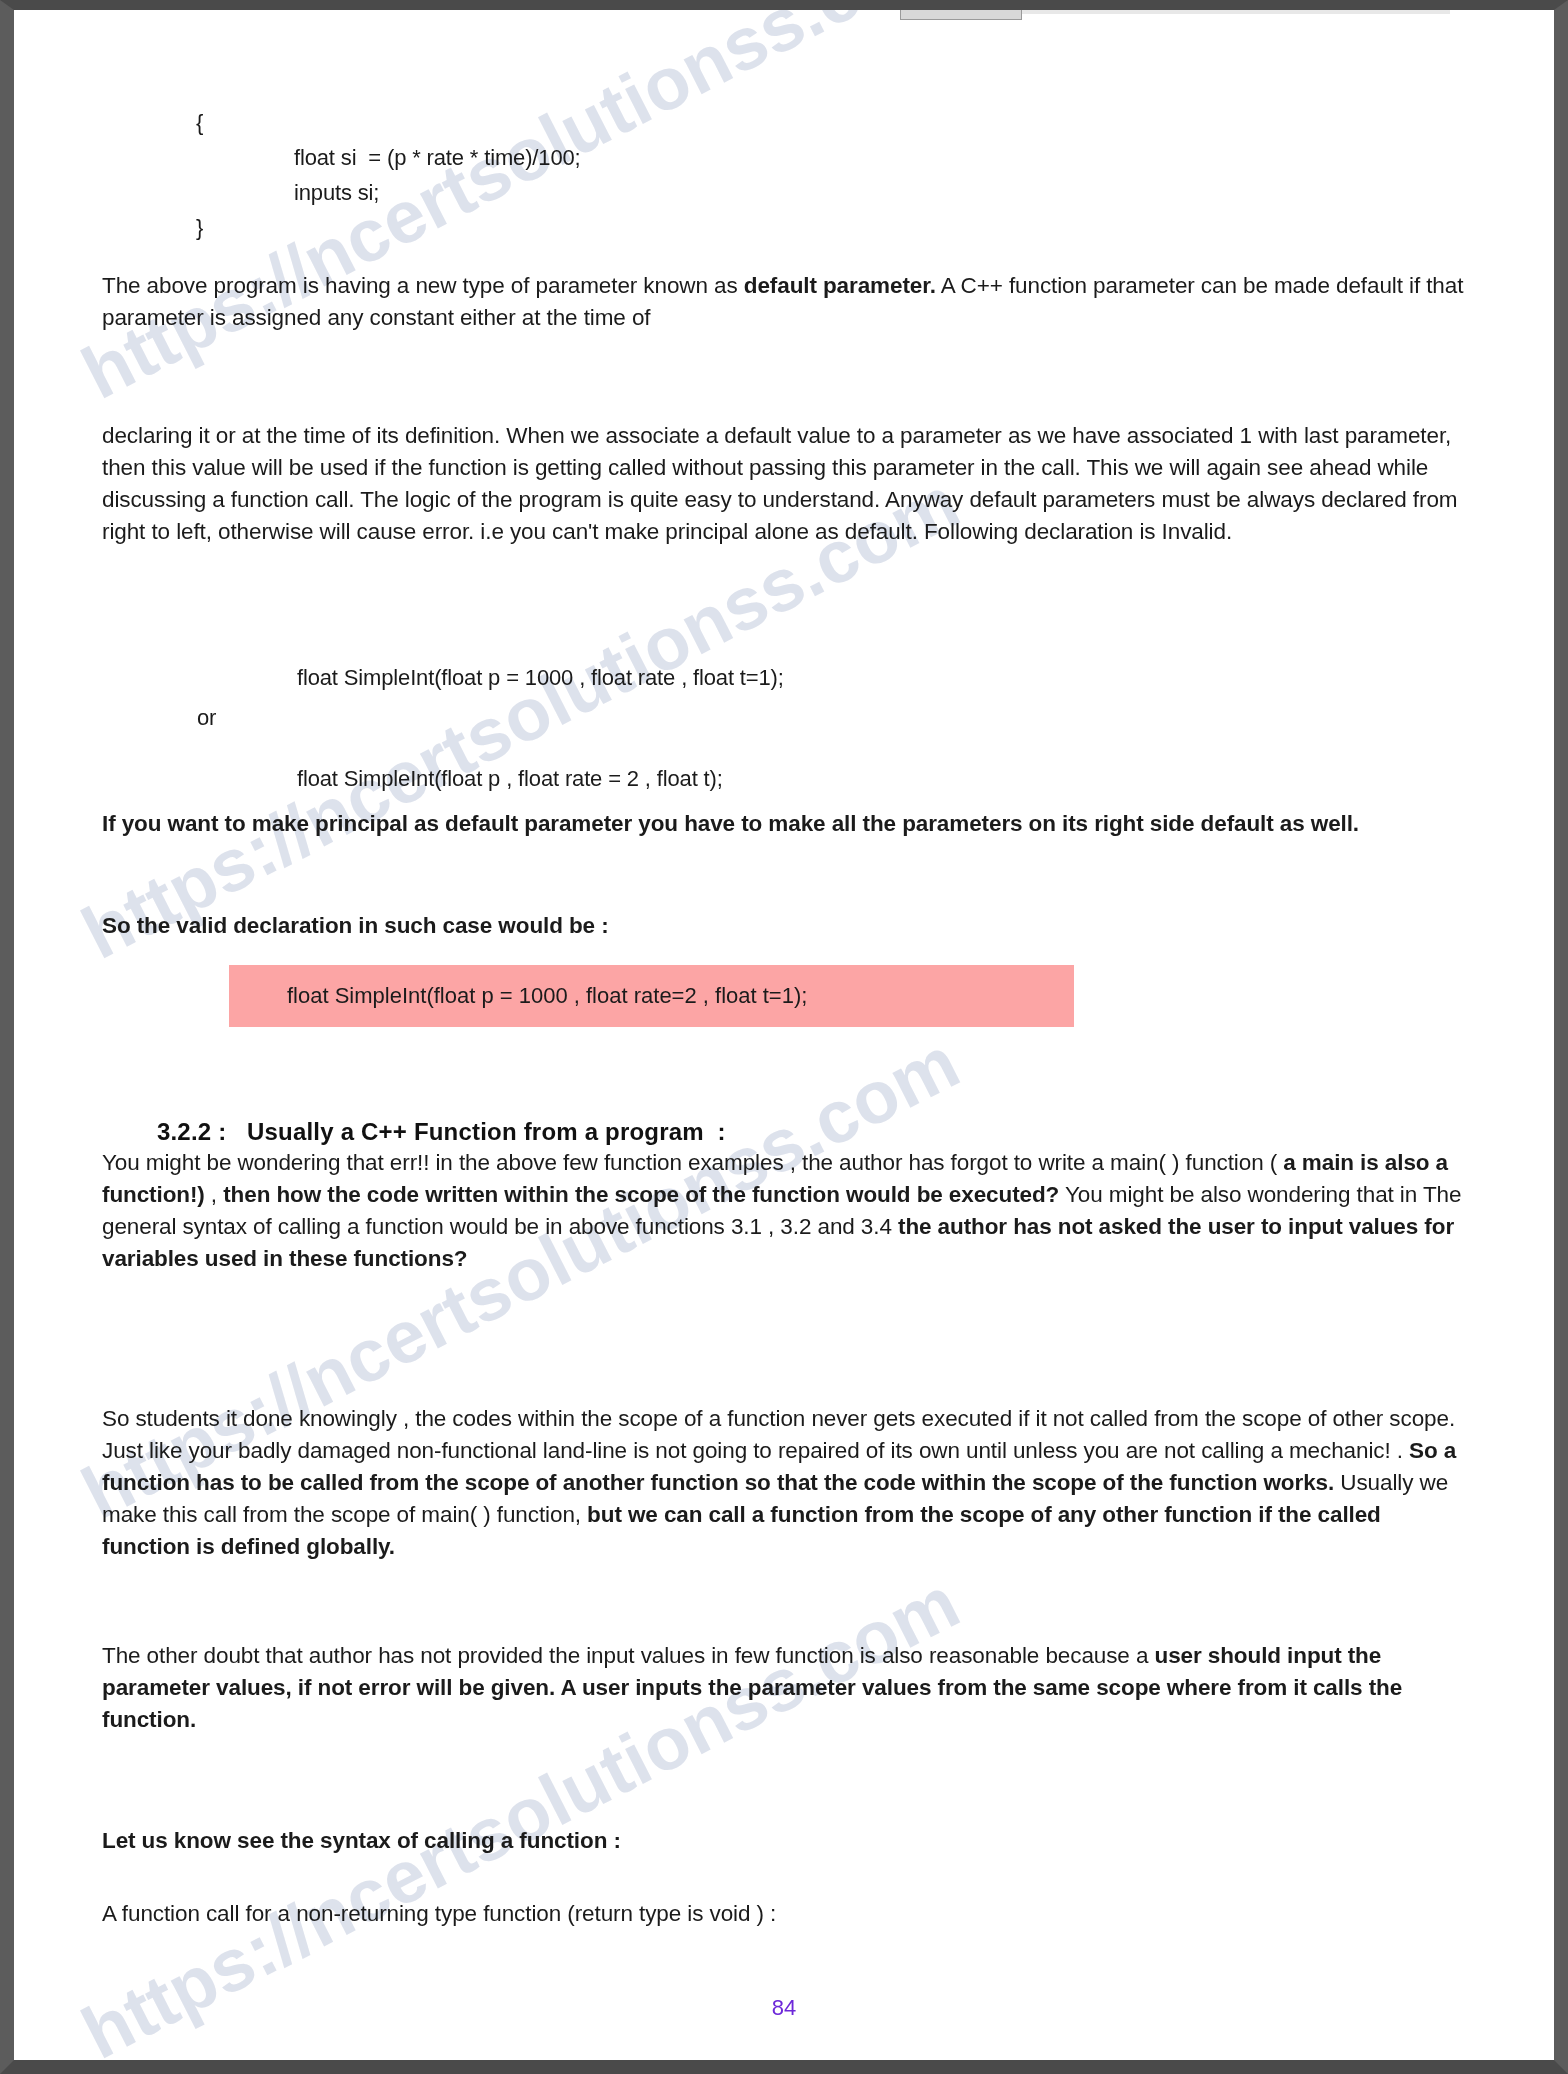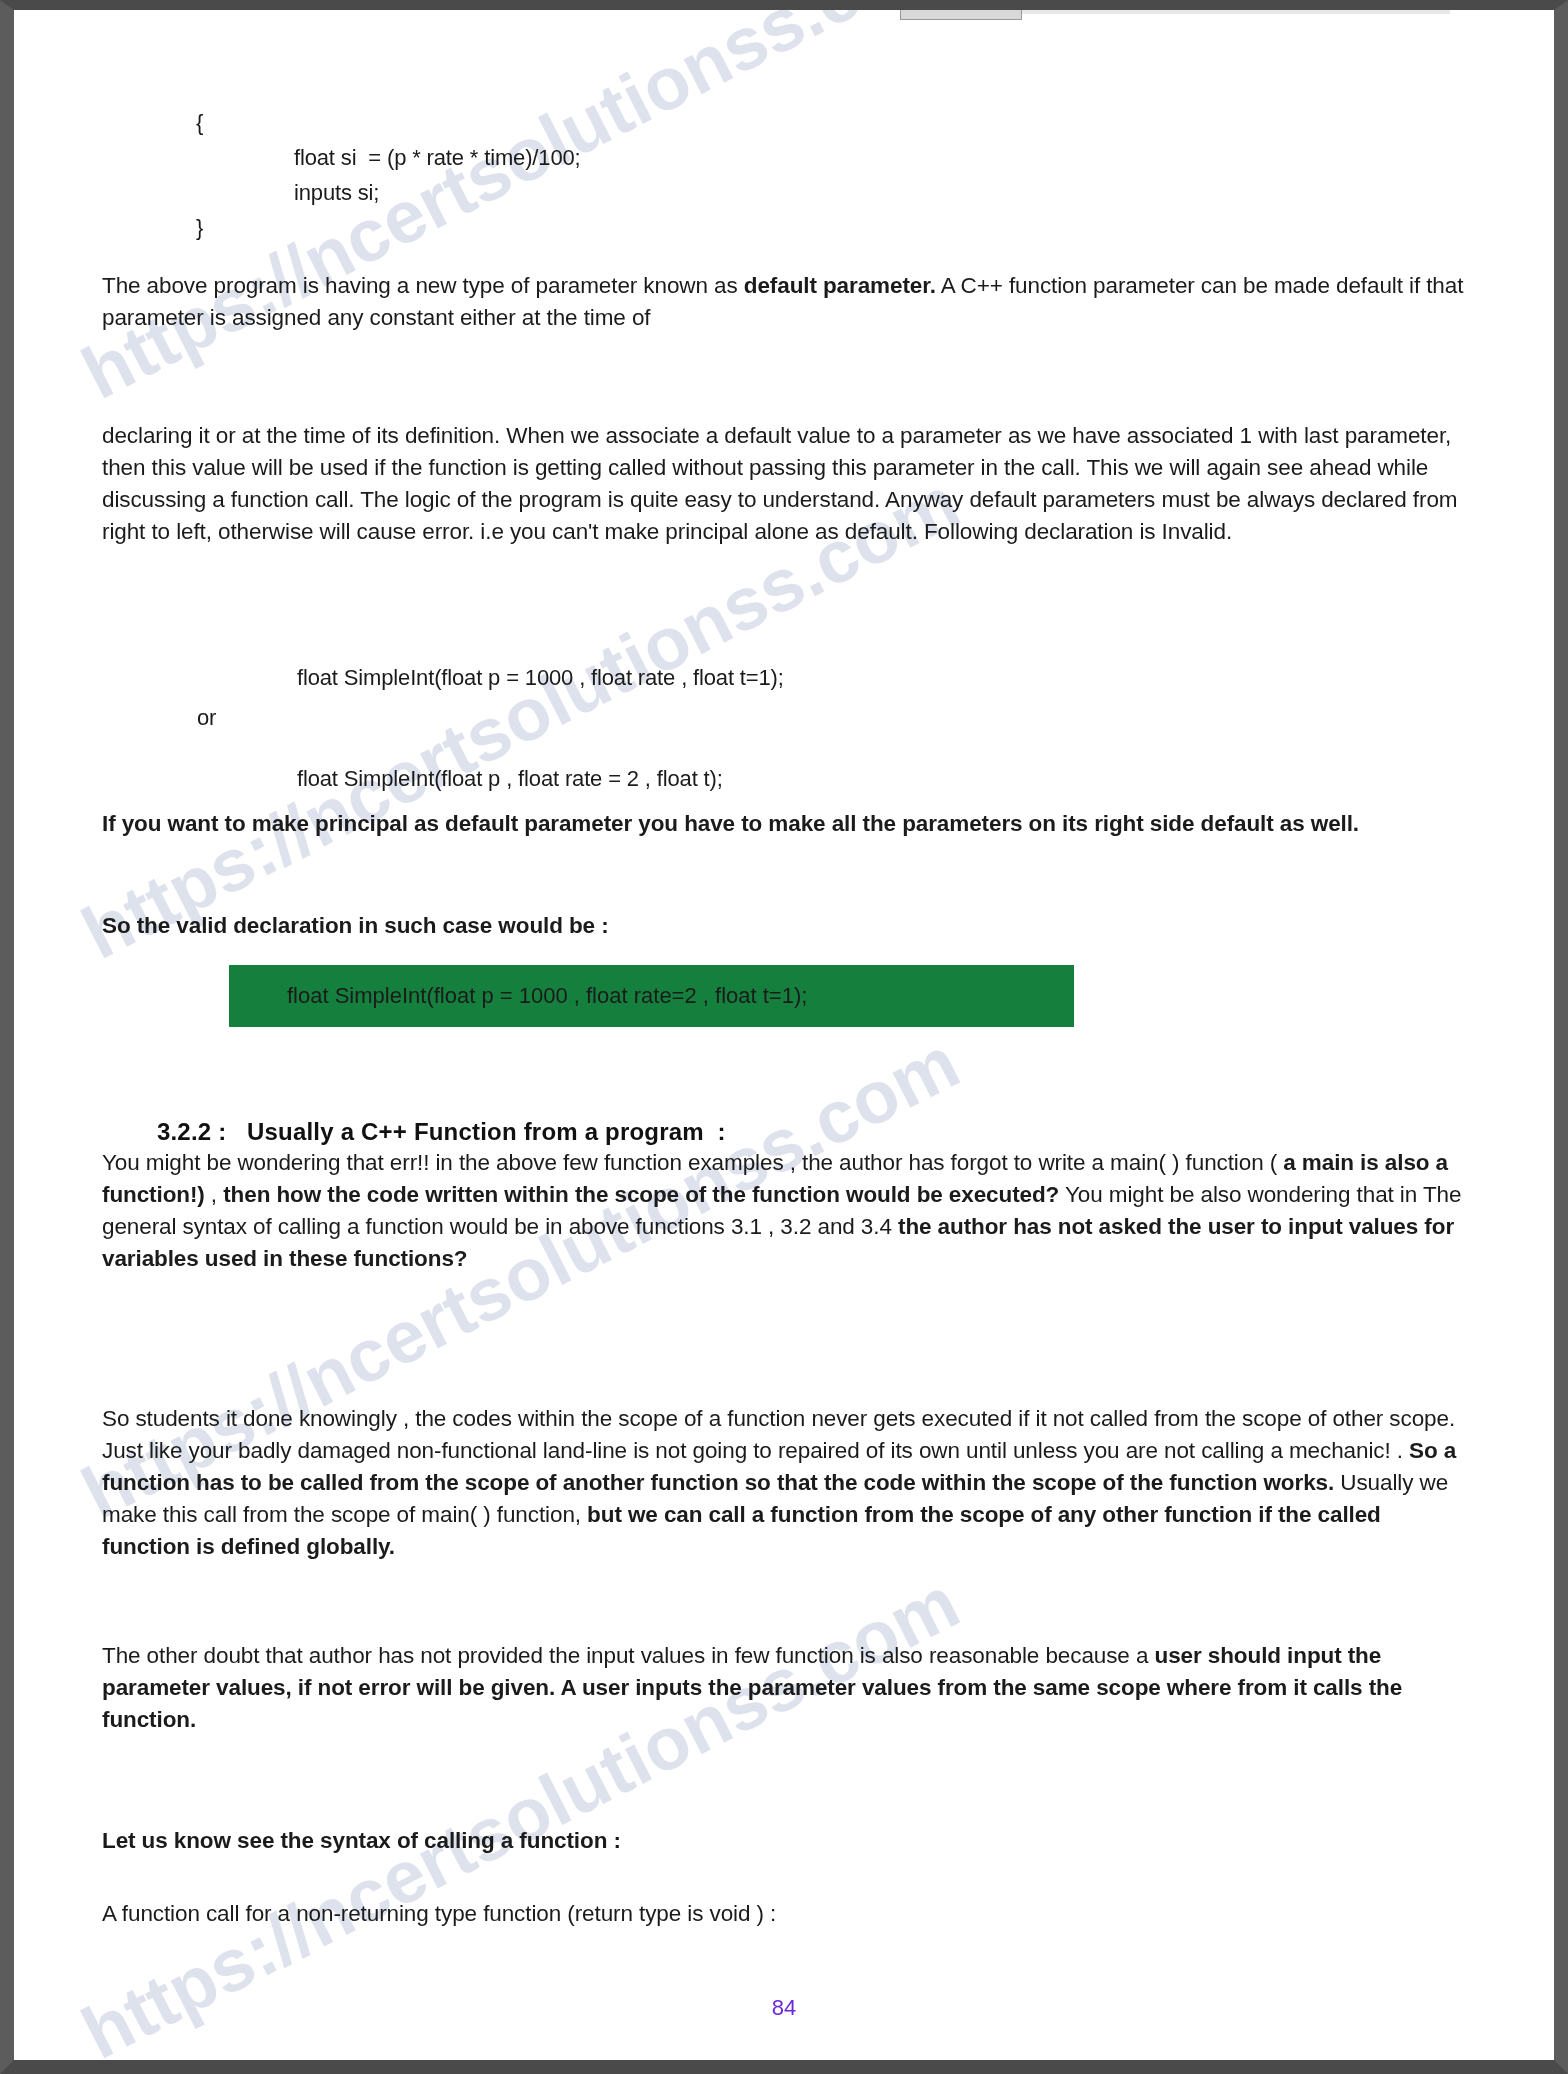--- a/index.html
+++ b/index.html
@@ -113,21 +113,21 @@
   .heading {
     position: absolute;
     font-weight: bold;
     font-size: 24px;
     color: #111;
     letter-spacing: 0.2px;
     white-space: pre;
   }
   .graybox {
     position: absolute;
-    background: #15803d;
+    background: #fca5a5;
     color: #1b1b1b;
     font-size: 22px;
     display: flex;
     align-items: center;
     text-align: right;
   }
   .graybox span { padding-left: 58px; }
   .pagenum {
     position: absolute;
     font-size: 22px;

